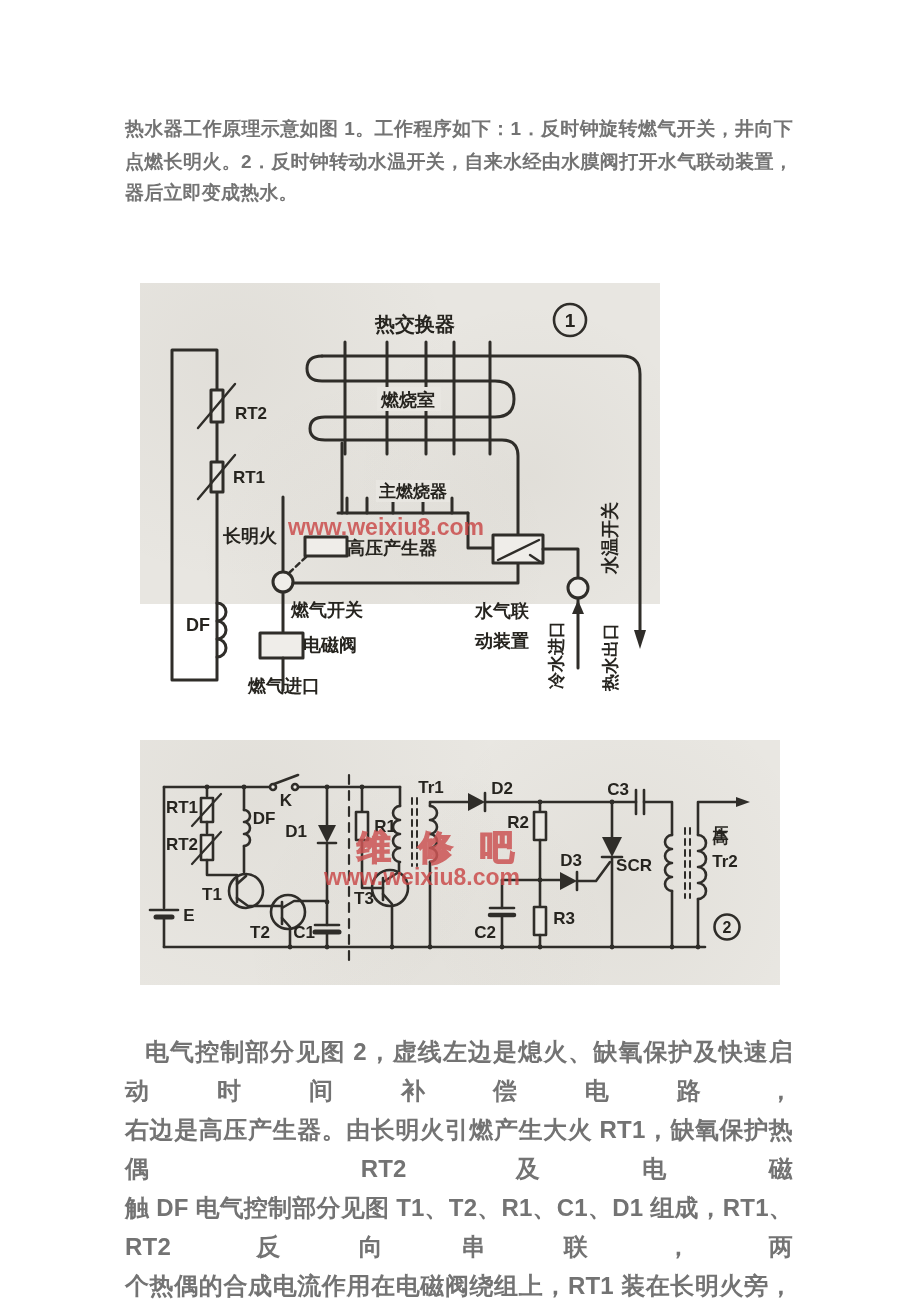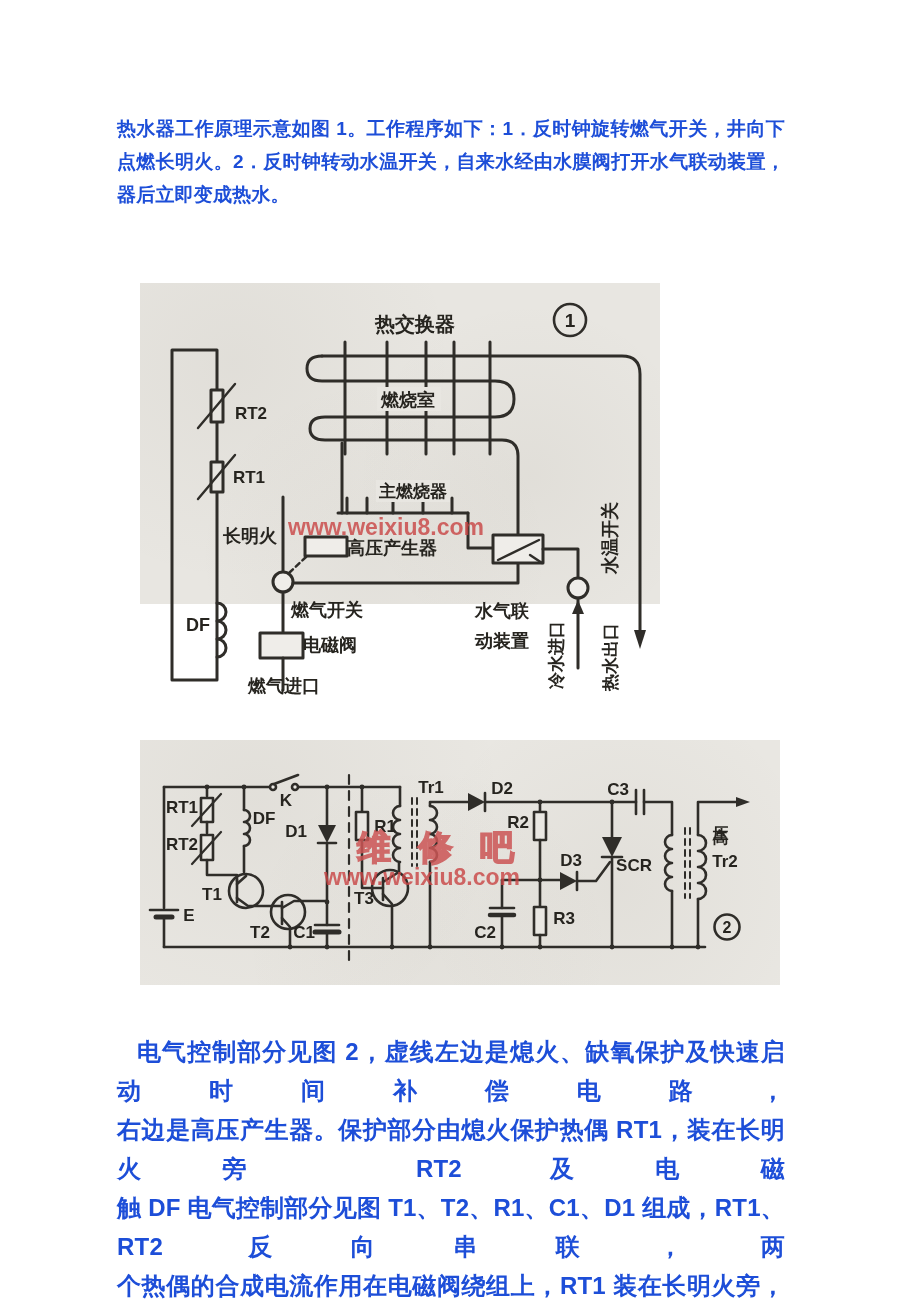--- a/index.html
+++ b/index.html
@@ -1,26 +1,26 @@
 <!DOCTYPE html>
 <html><head>
 <meta charset="utf-8">
 <style>
   html,body{margin:0;padding:0;}
   body{
     width:920px;height:1302px;background:#ffffff;position:relative;
     font-family:"Liberation Sans","DejaVu Sans",sans-serif;overflow:hidden;
   }
-  .para{position:absolute;left:117px;width:668px;color:#1d4ed8;}
+  .para{position:absolute;left:125px;width:668px;color:#737373;}
   .tline{
     font-size:19px;line-height:33px;font-weight:600;letter-spacing:.2px;
     text-align:justify;text-align-last:justify;
   }
   .para.bottom .tline{font-size:24px;line-height:39px;}
-  .tline.short{text-align-last:left;}
+  .tline.short{text-align-last:left;font-family:Liberation Mono, monospace;}
   .tline.indent{text-indent:20px;}
   .scanfig{
     position:absolute;
     background:
       radial-gradient(circle at 18% 25%, rgba(90,80,60,.05), transparent 45%),
       radial-gradient(circle at 75% 60%, rgba(90,80,60,.05), transparent 40%),
       radial-gradient(circle at 45% 85%, rgba(90,80,60,.04), transparent 45%);
   }
   .fig1{left:140px;top:283px;width:520px;height:321px;background-color:#e8e6e1;}
   .fig2{left:140px;top:740px;width:640px;height:245px;background-color:#e9e7e2;}
@@ -287,17 +287,17 @@
 
   <g>
     <text class="wm-brand" x="300" y="119" font-size="34" letter-spacing="9" text-anchor="middle">维 修 吧</text>
     <text class="wm-url" x="282" y="145" font-size="23" text-anchor="middle">www.weixiu8.com</text>
   </g>
 </svg>
 </div>
 
 <div class="para bottom" style="top:1032px">
   <div class="tline indent">电气控制部分见图 2，虚线左边是熄火、缺氧保护及快速启动时间补偿电路，</div>
-  <div class="tline">右边是高压产生器。保护部分由熄火保护热偶 RT1，装在长明火旁 RT2 及电磁</div>
+  <div class="tline">右边是高压产生器。由长明火引燃产生大火 RT1，缺氧保护热偶 RT2 及电磁</div>
   <div class="tline">触 DF 电气控制部分见图 T1、T2、R1、C1、D1 组成，RT1、RT2 反向串联，两</div>
   <div class="tline">个热偶的合成电流作用在电磁阀绕组上，RT1 装在长明火旁，由长明火加热，</div>
 
 </div>
 
 </body></html>

